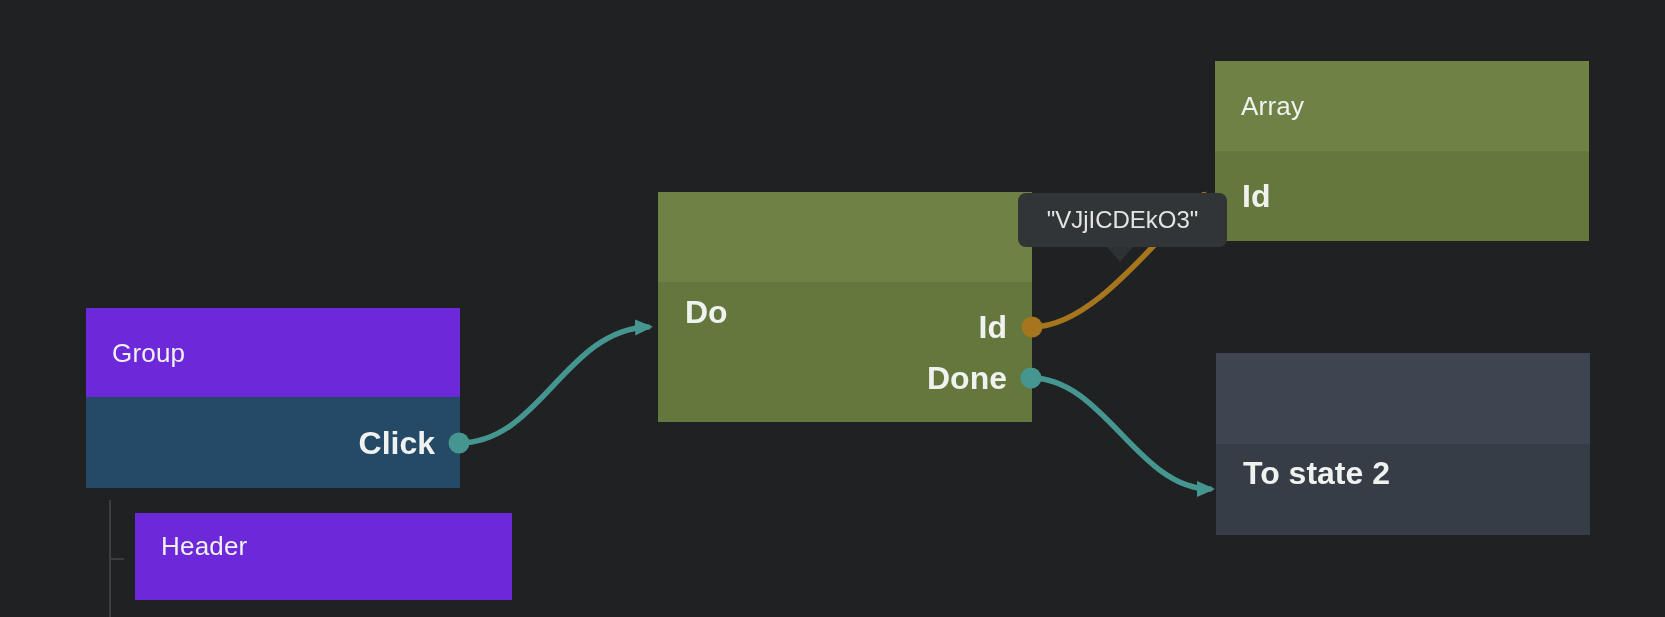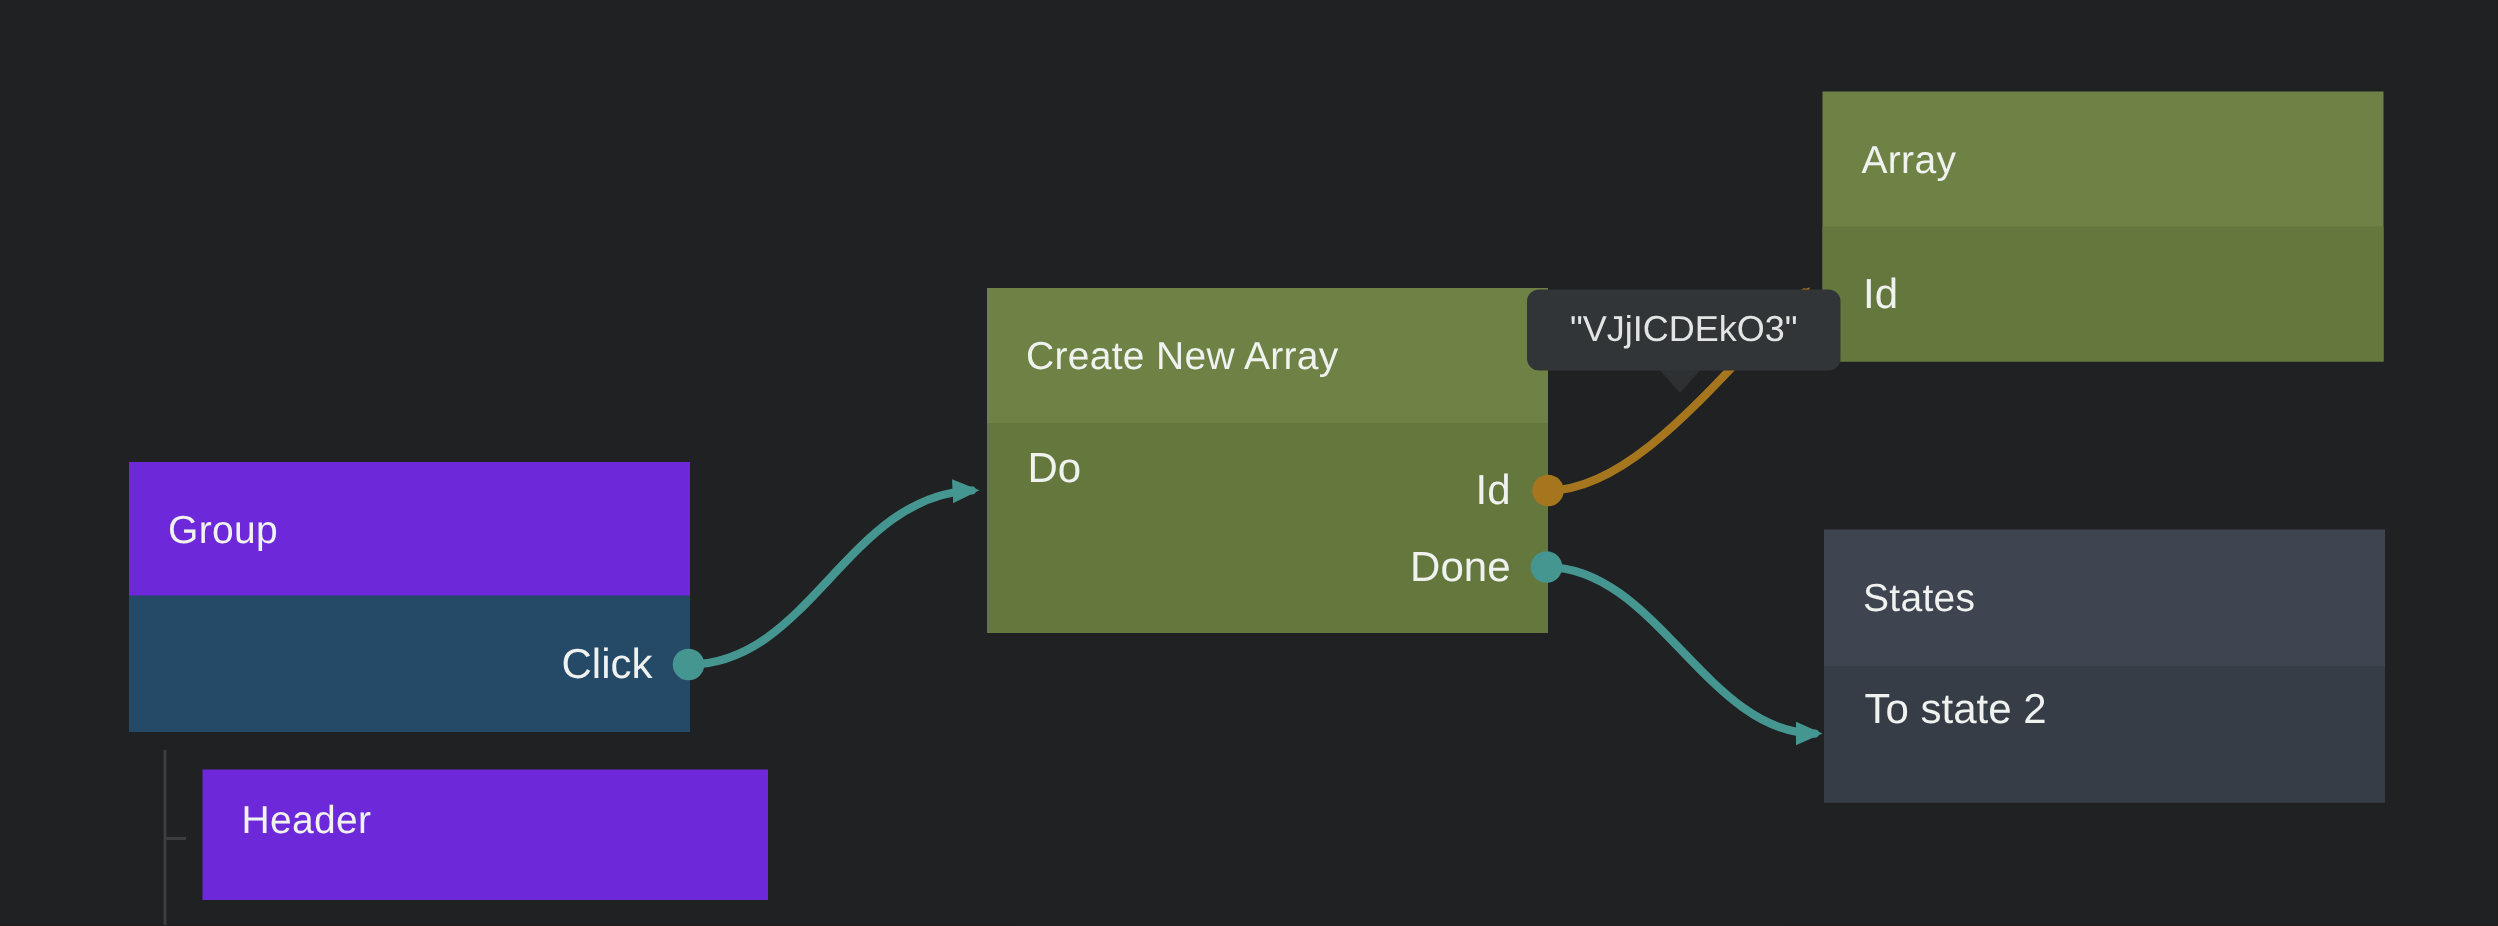--- a/index.html
+++ b/index.html
@@ -10,21 +10,21 @@
     color:#eff2ef;
   }
   .node{position:absolute;box-sizing:border-box;}
   .node-body{position:absolute;left:0;right:0;bottom:0;}
   .node-title{
     position:absolute;left:26px;top:0;height:90px;display:flex;align-items:center;
     font-size:26px;font-weight:400;letter-spacing:.2px;white-space:nowrap;
   }
   .port{
     position:absolute;transform:translateY(-50%);
-    font-size:28px;font-weight:400;white-space:nowrap;
+    font-size:32px;font-weight:700;white-space:nowrap;
   }
   .port.left{left:27px;}
   .port.right{right:25px;}
   
   .blue{background:#6d28d9;}
   .blue .node-body{background:#254a68;}
   .green{background:#6e8245;padding-left:46px;}
   .green .node-body{background:#64773d;}
   .slate{background:#3e4450;}
   .slate .node-body{background:#373d47;}
@@ -65,35 +65,33 @@
     <div class="node-title">Group</div>
     <div class="port right" style="top:135px;text-align:center;">Click</div>
   </div>
 
   <div class="node blue" id="node-header">
     <div class="node-title">Header</div>
   </div>
 
   <div class="node green" id="node-cna">
     <div class="node-body"></div>
-    <div class="node-title">Create New Array</div>
     <div class="port left" style="top:120px;">Do</div>
     <div class="port right" style="top:135px;">Id</div>
     <div class="port right" style="top:186px;">Done</div>
   </div>
 
   <div class="node green" id="node-array">
     <div class="node-body"></div>
     <div class="node-title">Array</div>
     <div class="port left" style="top:135px;">Id</div>
   </div>
 
   <div class="node slate" id="node-states">
     <div class="node-body"></div>
-    <div class="node-title">States</div>
     <div class="port left" style="top:120px;">To state 2</div>
   </div>
 
   <svg id="wires" viewBox="0 0 1665 617">
     <defs>
       <marker id="arrow-teal" markerUnits="userSpaceOnUse" markerWidth="20" markerHeight="18" refX="13" refY="8" orient="auto">
         <path d="M0,0 L18,8 L0,16 Z" fill="#459591"></path>
       </marker>
       <marker id="arrow-orange" markerUnits="userSpaceOnUse" markerWidth="20" markerHeight="18" refX="13" refY="8" orient="auto">
         <path d="M0,0 L18,8 L0,16 Z" fill="#a5761e"></path>

